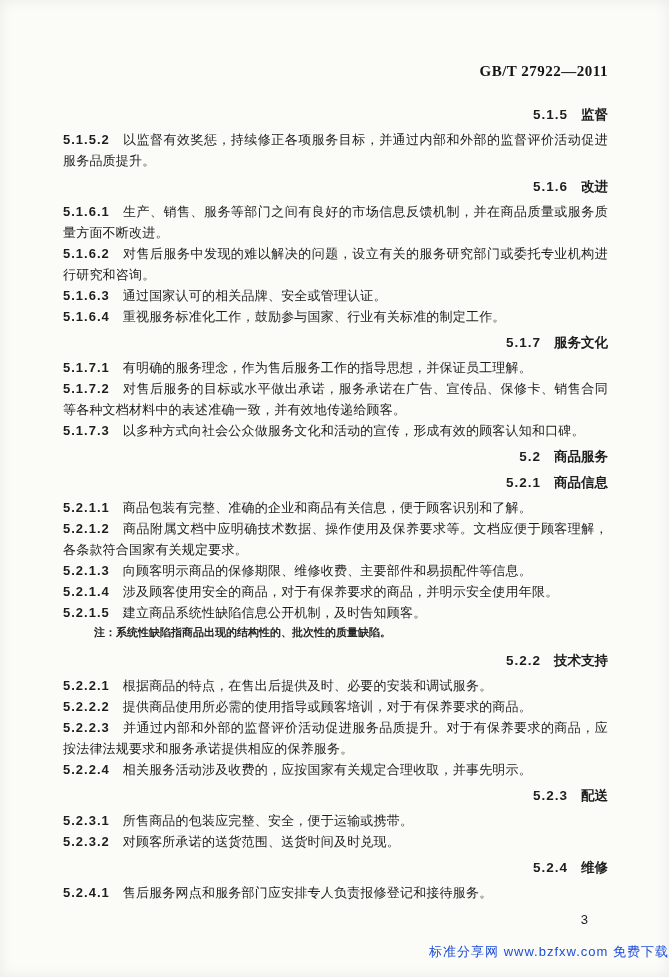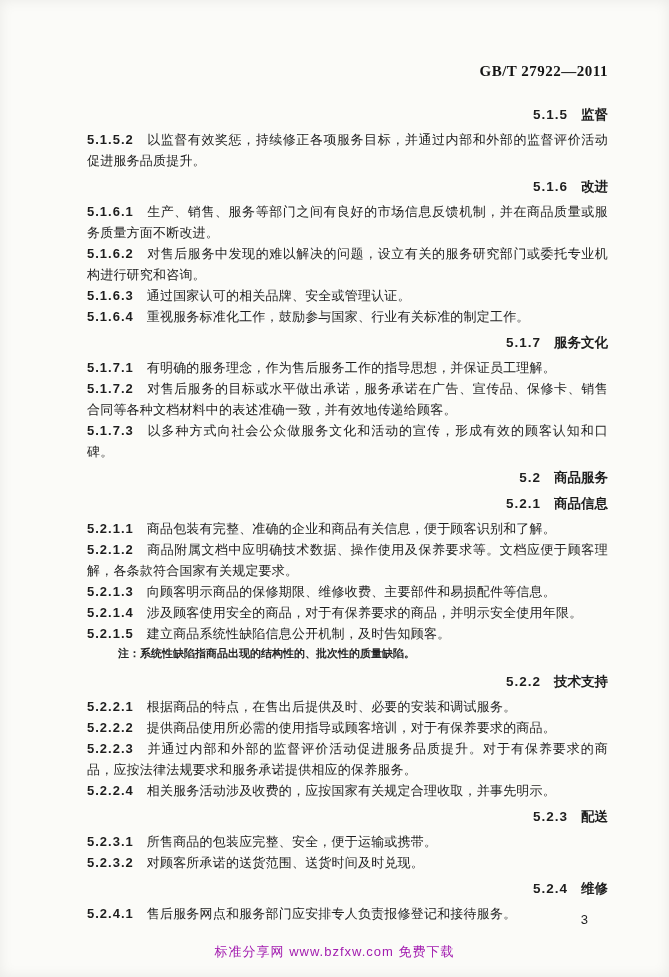--- a/index.html
+++ b/index.html
@@ -7,21 +7,21 @@
     padding: 0;
     background: #efefed;
   }
   .page {
     position: relative;
     width: 669px;
     height: 977px;
     margin: 0 auto;
     background: #fbfbf8;
     box-sizing: border-box;
-    padding: 62px 61px 0 87px;
+    padding: 62px 61px 0 63px;
     color: #1e1e1e;
     font-family: "Liberation Serif", "DejaVu Serif", serif;
     box-shadow: inset 0 0 14px rgba(0,0,0,0.07);
     overflow: hidden;
   }
   .doc-header {
     text-align: right;
     margin-bottom: 24px;
     height: 18px;
   }
@@ -76,24 +76,24 @@
     bottom: 50px;
     font-size: 13px;
     font-family: "Liberation Sans", "DejaVu Sans", sans-serif;
     color: #1e1e1e;
   }
   .watermark {
     position: absolute;
     left: 0;
     right: 0;
     bottom: 16px;
-    text-align: center;
+    text-align: right;
     font-size: 13px;
     letter-spacing: 1px;
-    color: #a21caf;
+    color: #1d4ed8;
     font-family: "Liberation Sans", "DejaVu Sans", sans-serif;
   }
 </style>
 </head>
 <body>
 
 <div class="page">
   <div class="doc-header">
     <span class="standard-code">GB/T 27922—2011</span>
   </div>

